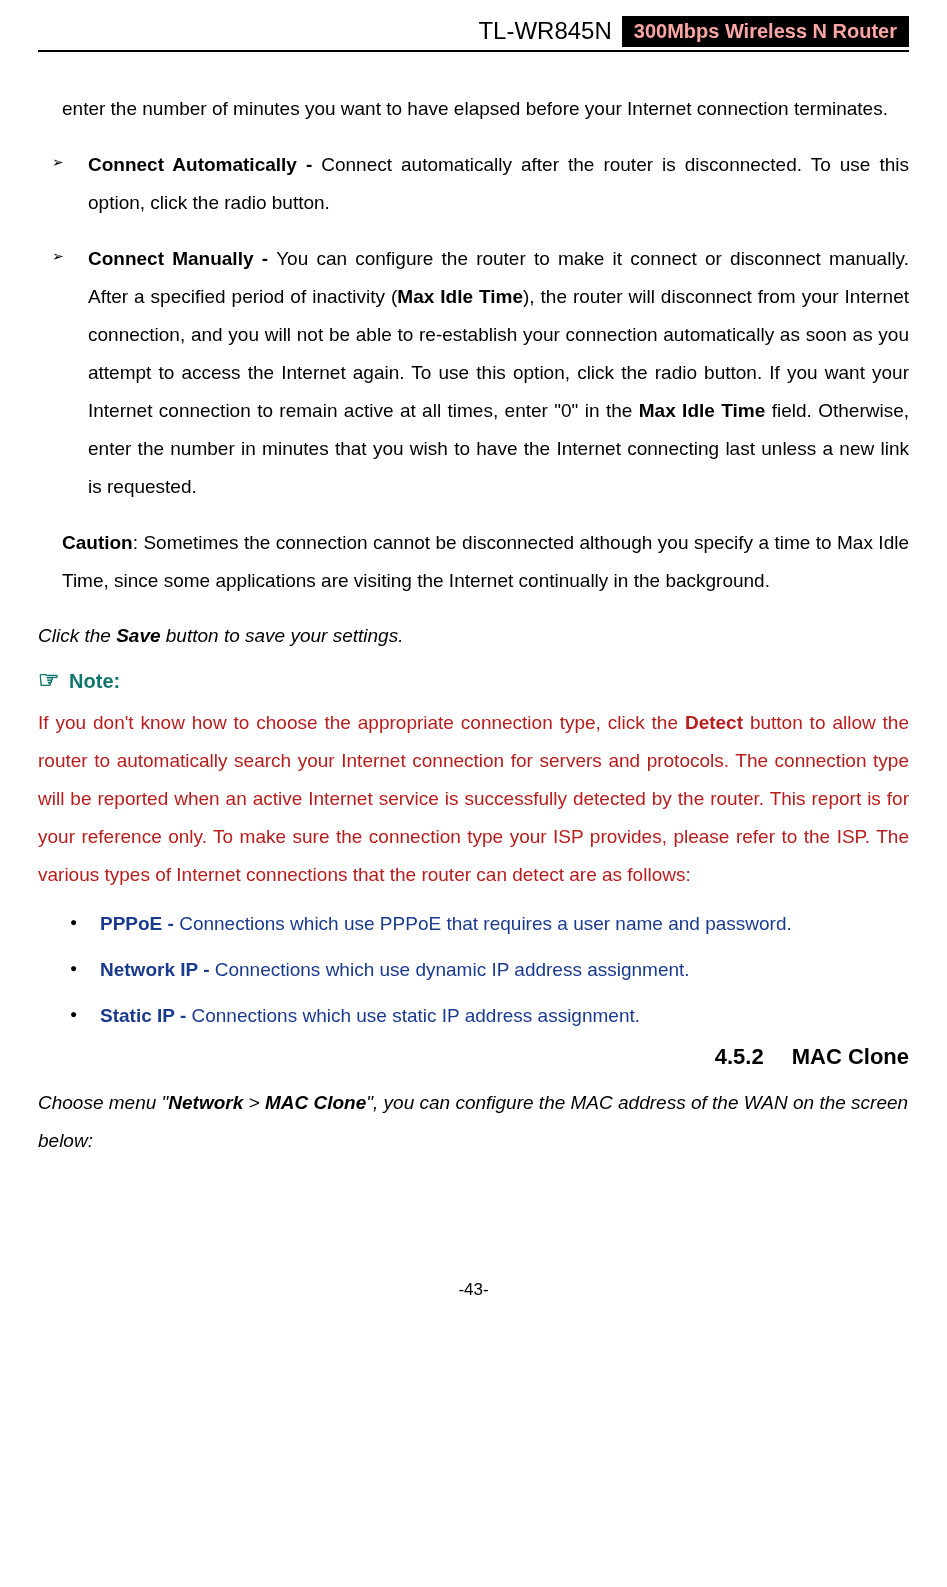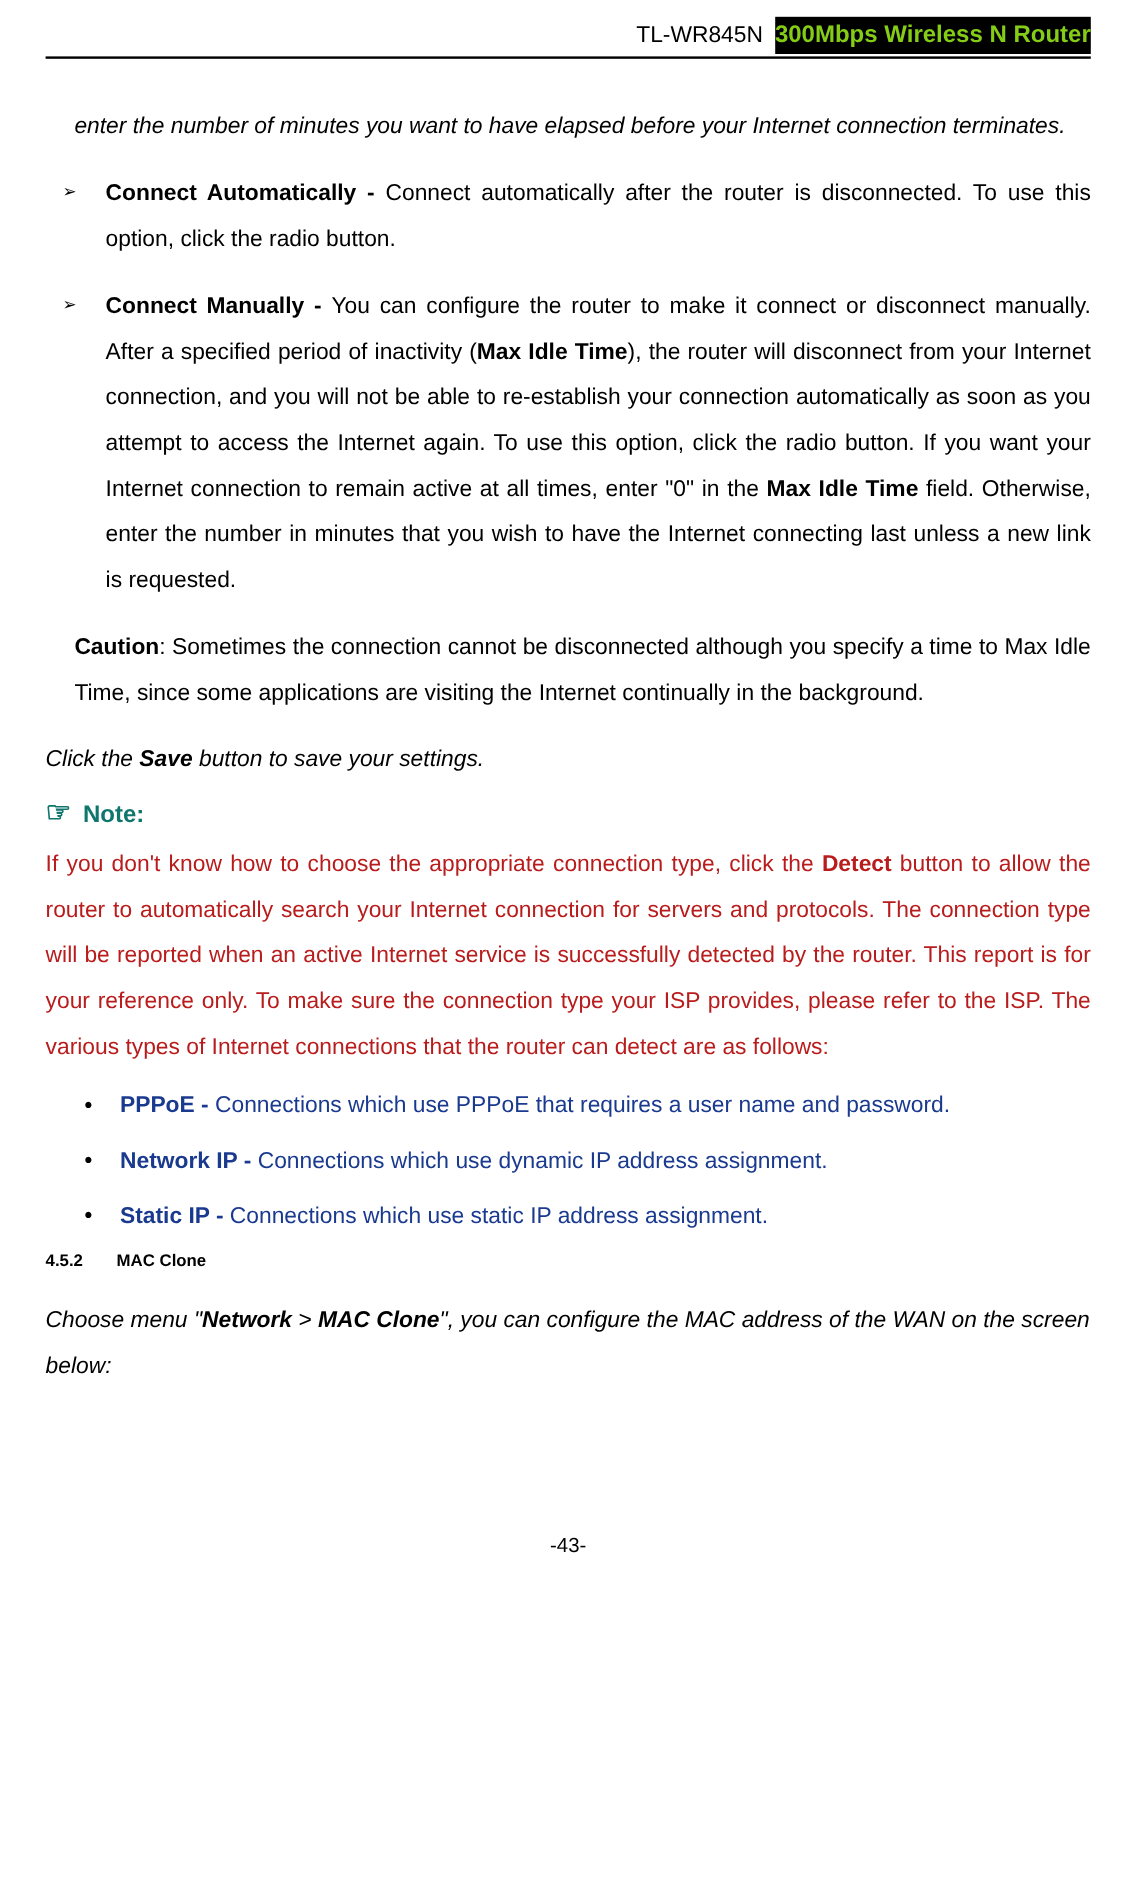--- a/index.html
+++ b/index.html
@@ -15,37 +15,36 @@
     }
     .header-bar {
       display: flex;
       justify-content: flex-end;
       align-items: center;
       border-bottom: 2px solid black;
       padding-bottom: 2px;
       margin-bottom: 38px;
     }
     .header-model {
-      font-size: 19px;
+      font-size: 24px;
       padding: 3px 10px;
     }
     .header-title {
       font-size: 20px;
       font-weight: bold;
-      color: #84cc16;
+      color: #fca5a5;
       background: black;
-      padding: 4px 0;
+      padding: 4px 12px;
     }
     .continued-text {
       margin-left: 24px;
       font-size: 19px;
       line-height: 2;
       text-align: justify;
       margin-bottom: 18px;
-      font-style: italic;
     }
     .bullet-list {
       list-style: none;
       padding: 0;
       margin: 0 0 12px 0;
     }
     .bullet-list li {
       position: relative;
       padding-left: 50px;
       font-size: 19px;
@@ -111,23 +110,24 @@
       font-size: 12px;
       color: black;
     }
     .note-tail {
       color: #1a3a8f;
       font-size: 19px;
       line-height: 1.5;
       margin-bottom: 16px;
     }
     .section-heading {
-      font-size: 14px;
+      font-size: 22px;
       font-weight: bold;
-      margin-bottom: 24px;
+      margin-bottom: 14px;
+      text-align: right;
     }
     .section-heading .num {
       margin-right: 28px;
     }
     .footer {
       text-align: center;
       font-size: 17px;
       margin-top: 120px;
     }
     .bold { font-weight: bold; }

